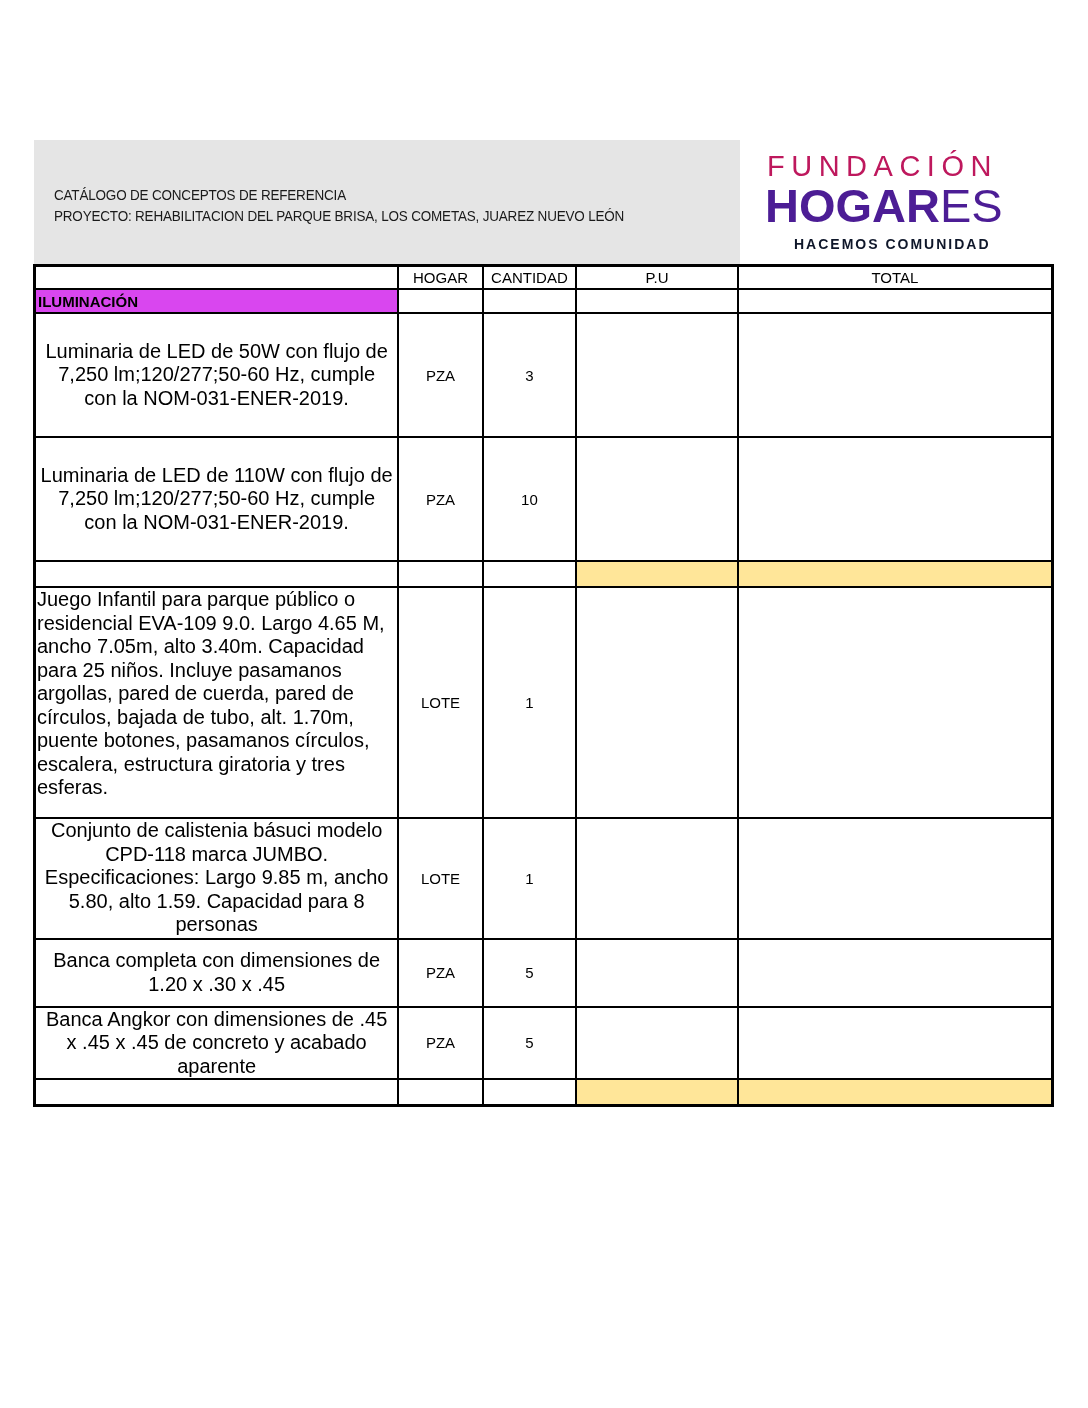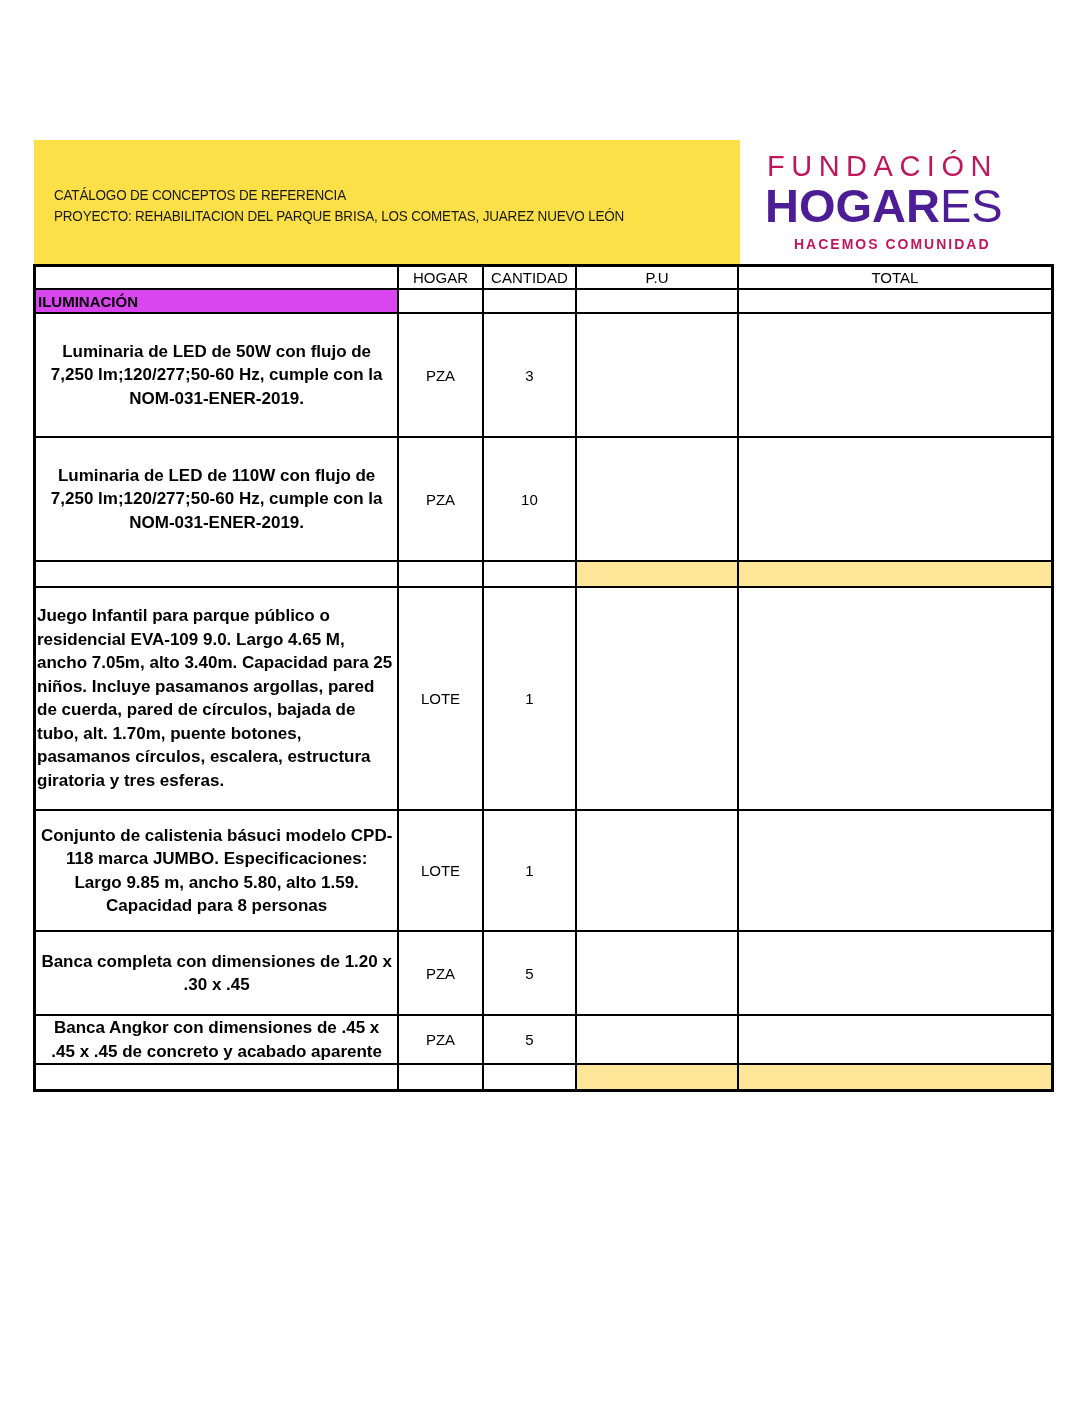--- a/index.html
+++ b/index.html
@@ -1,57 +1,57 @@
 <!DOCTYPE html>
 <html><head>
   <meta charset="utf-8">
   <style>
     html, body { margin: 0; padding: 0; background: #ffffff; }
     body { width: 1088px; height: 1408px; position: relative; overflow: hidden;
            font-family: "Liberation Sans", sans-serif; color: #000; }
 
     .header-band { position: absolute; left: 34px; top: 140px; width: 706px; height: 125px;
-                   background: #fde047; }
+                   background: #e5e5e5; }
     .header-text { position: absolute; left: 20px; top: 45px; font-size: 14.5px; line-height: 21px;
                    color: #1a1a1a; letter-spacing: -0.2px; transform: scaleX(0.93); transform-origin: left top;
                    white-space: nowrap; }
 
     .logo { position: absolute; left: 740px; top: 140px; width: 320px; height: 125px; }
     .logo-top { position: absolute; left: 27px; top: 10px; font-size: 29px; letter-spacing: 6.5px;
                 color: #be185d; font-weight: normal; white-space: nowrap; }
     .logo-main { position: absolute; left: 25px; top: 40px; font-size: 47px; letter-spacing: 0px;
                  color: #4c1d95; font-weight: bold; white-space: nowrap; line-height: 52px; }
     .logo-main .light { font-weight: normal; }
     .logo-sub { position: absolute; left: 54px; top: 96px; font-size: 14px; letter-spacing: 2px;
-                color: #be185d; font-weight: bold; white-space: nowrap; }
+                color: #0f172a; font-weight: bold; white-space: nowrap; }
 
     table.cat { position: absolute; left: 33px; top: 264px; border-collapse: collapse; table-layout: fixed;
                 width: 1021px; border: 3px solid #000; }
     table.cat td { border: 2px solid #000; padding: 0; vertical-align: middle; font-size: 15px; }
     table.cat td.thin-l { border-left: 1.5px solid #000; }
     .c-desc { width: 362px; }
     .c-unit { width: 84px; }
     .c-qty { width: 93px; }
     .c-pu { width: 161px; }
     .c-total { width: 313px; }
 
     .hdr td { height: 21px; text-align: center; font-size: 15px; }
     .sec td.sec-title { background: #d946ef; font-weight: bold; font-size: 15px; padding-left: 2px;
                         text-align: left; white-space: nowrap; }
     .sec td { height: 22px; }
     .item td { text-align: center; }
-    .item td.desc { font-size: 17px; line-height: 23.5px; padding: 0 4px; font-weight: bold; }
+    .item td.desc { font-size: 20px; line-height: 23.5px; padding: 0 4px; }
     .item td.desc-left { text-align: left; padding: 0 2px 0 1px; }
     .subtotal td { height: 24px; }
     .subtotal td.hl { background: #ffe699; }
 
     .r-tall { height: 124px; }
     .r-juego { height: 223px; }
     .r-cal { height: 121px; }
-    .r-b1 { height: 84px; }
+    .r-b1 { height: 68px; }
     .r-b2 { height: 47px; }
   </style>
 </head>
 <body>
 
 <div class="header-band">
   <div class="header-text">
     <div>CATÁLOGO DE CONCEPTOS DE REFERENCIA</div>
     <div>PROYECTO: REHABILITACION DEL PARQUE BRISA, LOS COMETAS, JUAREZ NUEVO LEÓN</div>
   </div>

